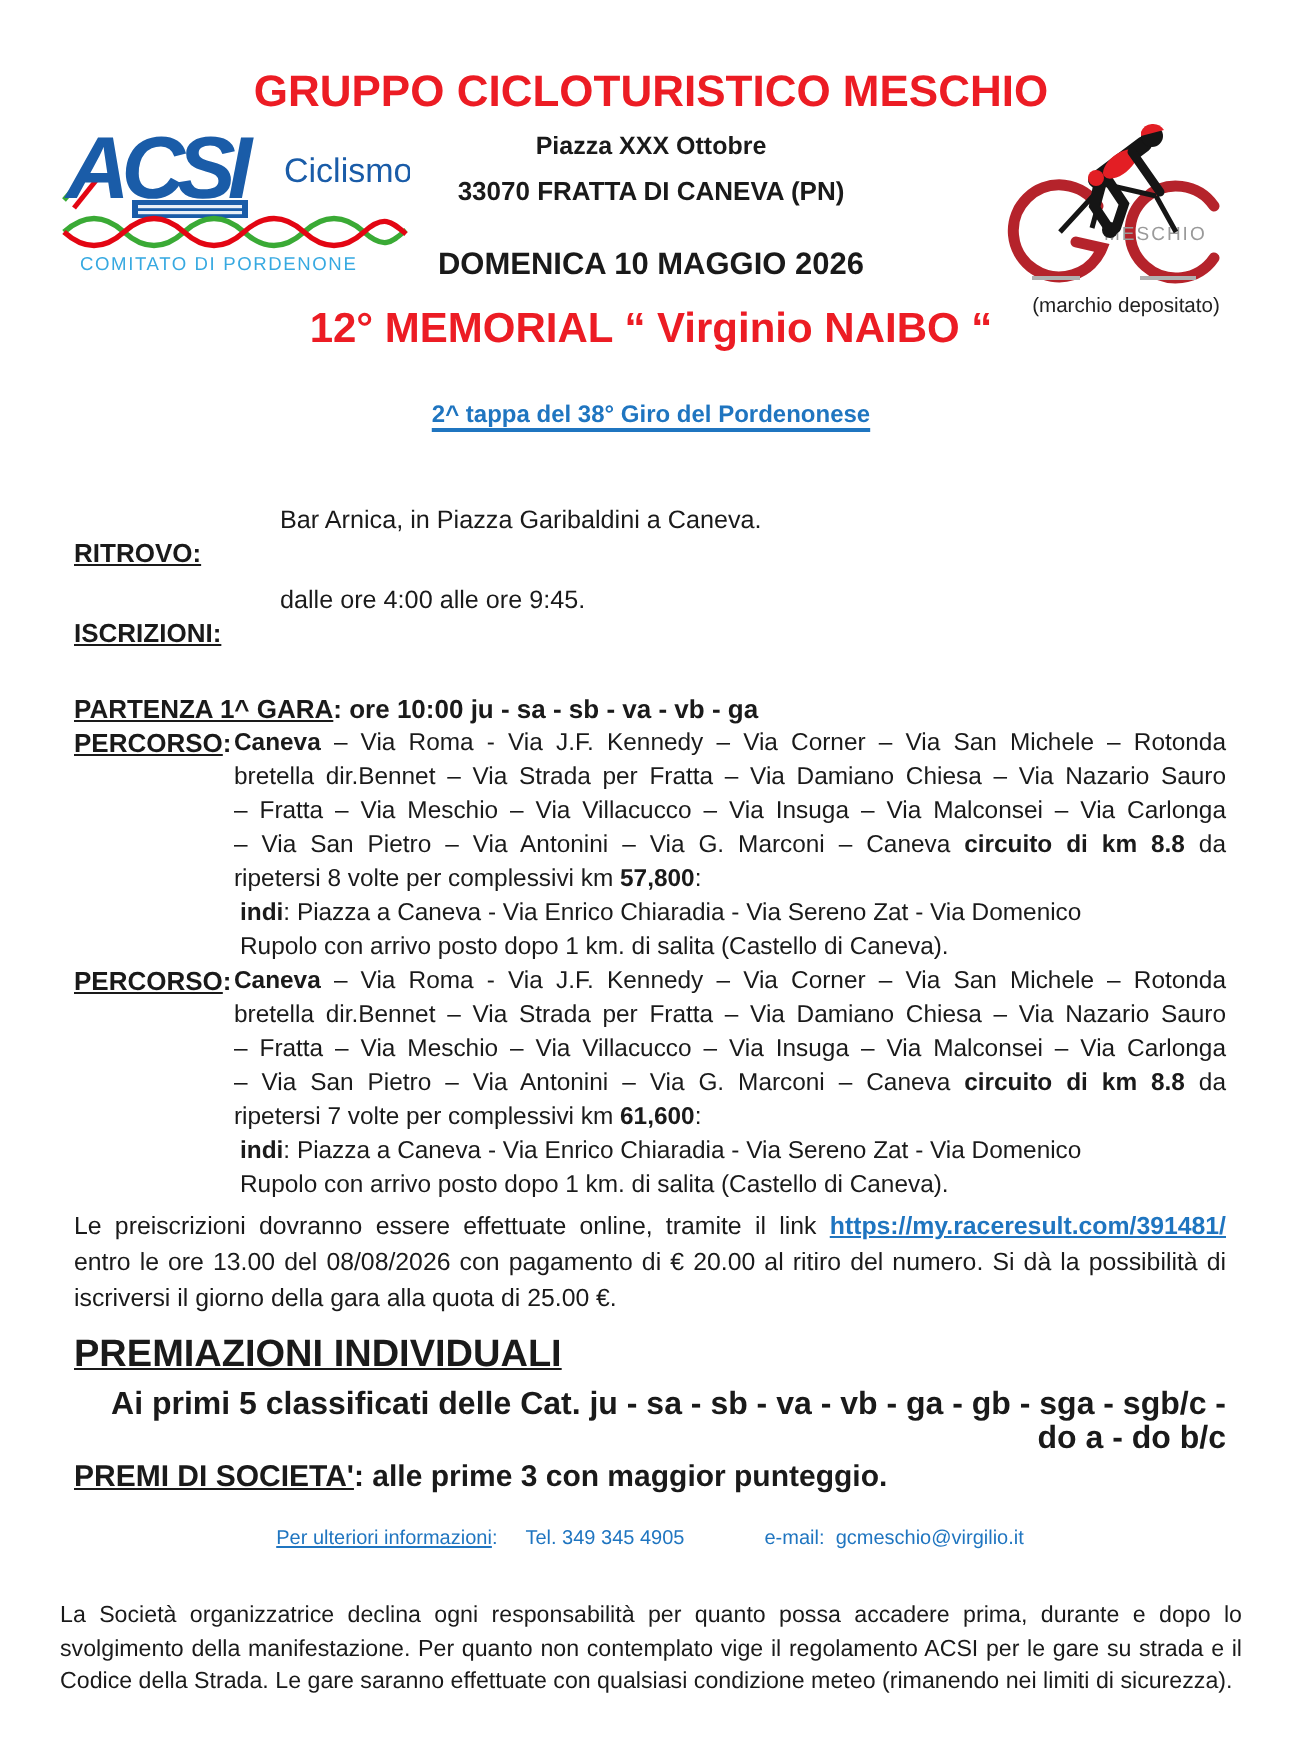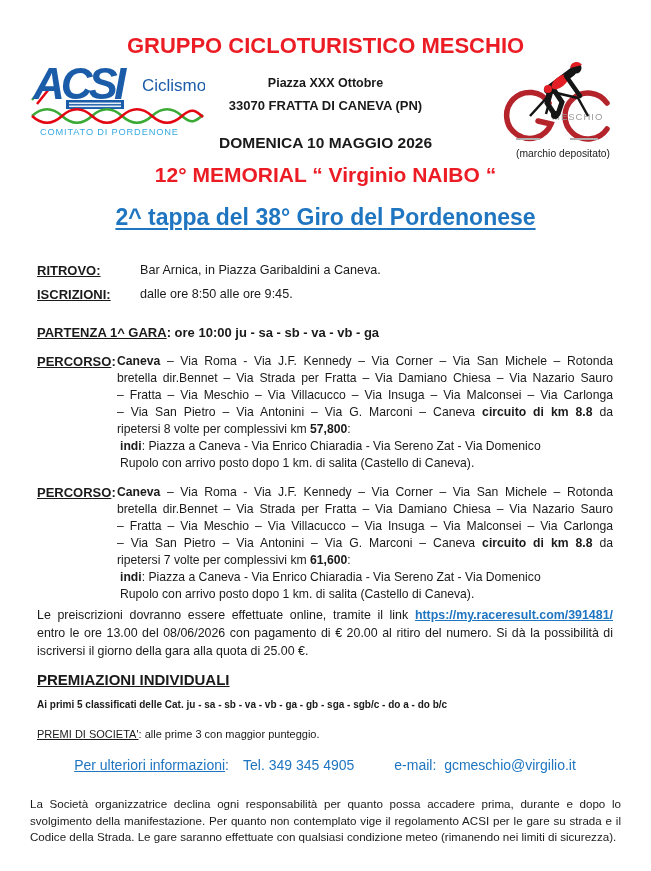--- a/index.html
+++ b/index.html
@@ -1,43 +1,43 @@
 <!DOCTYPE html>
 <html style="--red: #EC1C24; --blue: #1F75C0; --acsi_blue: #1A5CA8; --light_blue: #36A9E1; --green: #3AAA35; --wave_red: #E30613; --logo_red: #B5232B;"><head>
 <meta charset="utf-8">
 <style>
   html,body{margin:0;padding:0;background:#fff;}
   .page{position:relative;width:651px;height:871px;background:#fff;overflow:hidden;
         font-family:"Liberation Sans",sans-serif;color:#1a1a1a;box-sizing:border-box;padding-top:36px;}
   .h{text-align:center;}
   .club-name{font-size:22px;line-height:20px;font-weight:bold;color:var(--red);}
-  .addr1{font-size:12.5px;line-height:15px;font-weight:bold;margin-top:20px;text-align:center;}
+  .addr1{font-size:12.5px;line-height:15px;font-weight:bold;margin-top:10px;text-align:center;}
   .addr2{font-size:13px;line-height:16px;font-weight:bold;margin-top:7px;}
   .date{font-size:15.5px;line-height:18px;font-weight:bold;margin-top:20px;}
   .memorial{font-size:21px;line-height:19px;font-weight:bold;color:var(--red);margin-top:13px;}
-  .stage{font-size:23px;line-height:21px;font-weight:bold;color:var(--blue);margin-top:23px;
+  .stage{font-size:12px;line-height:21px;font-weight:bold;color:var(--blue);margin-top:23px;
          text-decoration:underline;text-decoration-thickness:2px;text-underline-offset:3px;}
   .content{padding:0 38px 0 37px;}
   .u{text-decoration:underline;}
   .b{font-weight:bold;}
   .row{display:flex;margin-top:7px;font-size:12.6px;line-height:17px;}
   .row.first{margin-top:34px;}
-  .row .lab{width:103px;flex:none;font-weight:bold;font-size:13px;}
+  .row .lab{width:103px;flex:none;font-weight:bold;font-size:13px;margin-top:16px;}
   .partenza{margin-top:21px;font-size:13px;line-height:17px;font-weight:bold;}
   .partenza.p2{margin-top:25px;}
-  .hang{display:flex;margin-top:12px;font-size:12.2px;line-height:17px;}
+  .hang{display:flex;margin-top:0;font-size:12.2px;line-height:17px;}
   .hang .plab{width:80px;flex:none;font-weight:bold;font-size:13px;}
   .hang .pbody{flex:1;min-width:0;}
   .just{text-align:justify;text-align-last:justify;}
   .para{margin-top:3px;font-size:12.4px;line-height:18px;}
   .link{color:var(--blue);font-weight:bold;text-decoration:underline;cursor:pointer;}
-  .heading{margin-top:11px;font-size:15px;line-height:17px;font-weight:bold;text-decoration:underline;}
-  .aiprimi{margin-top:8px;font-size:10px;line-height:17px;font-weight:bold;}
-  .premi{margin-top:13px;font-size:11px;line-height:17px;font-weight:normal;}
-  .contact{margin-top:14px;display:flex;justify-content:center;font-size:14px;line-height:17px;color:var(--blue);}
+  .heading{margin-top:11px;font-size:19px;line-height:17px;font-weight:bold;text-decoration:underline;}
+  .aiprimi{margin-top:8px;font-size:16px;line-height:17px;font-weight:bold;text-align:right;}
+  .premi{margin-top:2px;font-size:15px;line-height:17px;font-weight:bold;}
+  .contact{margin-top:14px;display:flex;justify-content:center;font-size:10px;line-height:17px;color:var(--blue);}
   .contact .tel{margin-left:14px;}
   .contact .eml{margin-left:40px;}
   .footer{margin:22px -8px 0 -7px;font-size:11.6px;line-height:16.5px;color:#1a1a1a;}
   .acsi{position:absolute;left:30px;top:60px;width:175px;height:78px;}
   .gc{position:absolute;left:500px;top:58px;width:125px;height:88px;}
   .marchio{position:absolute;left:493px;top:148px;width:140px;text-align:center;font-size:10.3px;color:#222;}
 </style>
 </head>
 <body>
 
@@ -87,21 +87,21 @@
   <div class="h stage">2^ tappa del 38° Giro del Pordenonese</div>
 
   <div class="content">
 
     <div class="row first">
       <span class="lab u">RITROVO:</span>
       <span class="val">Bar Arnica, in Piazza Garibaldini a Caneva.</span>
     </div>
     <div class="row">
       <span class="lab u">ISCRIZIONI:</span>
-      <span class="val">dalle ore 8:50 alle ore 9:45.</span>
+      <span class="val">dalle ore 4:00 alle ore 9:45.</span>
     </div>
 
     <div class="partenza p1">
       <span class="u">PARTENZA 1^ GARA</span><span>:</span><span> ore 10:00 ju - sa - sb - va - vb - ga</span>
     </div>
     <div class="hang">
       <div class="plab"><span class="u">PERCORSO</span><span>:</span></div>
       <div class="pbody">
           <div class="tline just"><span class="b">Caneva</span><span class=""> – Via Roma - Via J.F. Kennedy – Via Corner – Via San Michele – Rotonda</span></div>
           <div class="tline just"><span class="">bretella dir.Bennet – Via Strada per Fratta – Via Damiano Chiesa – Via Nazario Sauro</span></div>
@@ -121,21 +121,21 @@
           <div class="tline just"><span class="">– Fratta – Via Meschio – Via Villacucco – Via Insuga – Via Malconsei – Via Carlonga</span></div>
           <div class="tline just"><span class="">– Via San Pietro – Via Antonini – Via G. Marconi – Caneva </span><span class="b">circuito di km 8.8</span><span class=""> da</span></div>
           <div class="tline"><span class="">ripetersi 7 volte per complessivi km </span><span class="b">61,600</span><span class="">:</span></div>
           <div class="tline" style="padding-left: 3px;"><span class="b">indi</span><span class="">: Piazza a Caneva - Via Enrico Chiaradia - Via Sereno Zat - Via Domenico</span></div>
           <div class="tline" style="padding-left: 3px;"><span class="">Rupolo con arrivo posto dopo 1 km. di salita (Castello di Caneva).</span></div>
         </div>
     </div>
 
     <div class="para">
         <div class="tline just"><span class="">Le preiscrizioni dovranno essere effettuate online, tramite il link </span><span class="link">https://my.raceresult.com/391481/</span></div>
-        <div class="tline just"><span class="">entro le ore 13.00 del 08/06/2026 con pagamento di € 20.00 al ritiro del numero. Si dà la possibilità di</span></div>
+        <div class="tline just"><span class="">entro le ore 13.00 del 08/08/2026 con pagamento di € 20.00 al ritiro del numero. Si dà la possibilità di</span></div>
         <div class="tline"><span class="">iscriversi il giorno della gara alla quota di 25.00 €.</span></div>
       </div>
 
     <div class="heading">PREMIAZIONI INDIVIDUALI</div>
     <div class="aiprimi">Ai primi 5 classificati delle Cat. ju - sa - sb - va - vb - ga - gb - sga - sgb/c - do a - do b/c</div>
     <div class="premi">
       <span class="u">PREMI DI SOCIETA'</span><span>:</span><span> alle prime 3 con maggior punteggio.</span>
     </div>
 
     <div class="contact">

